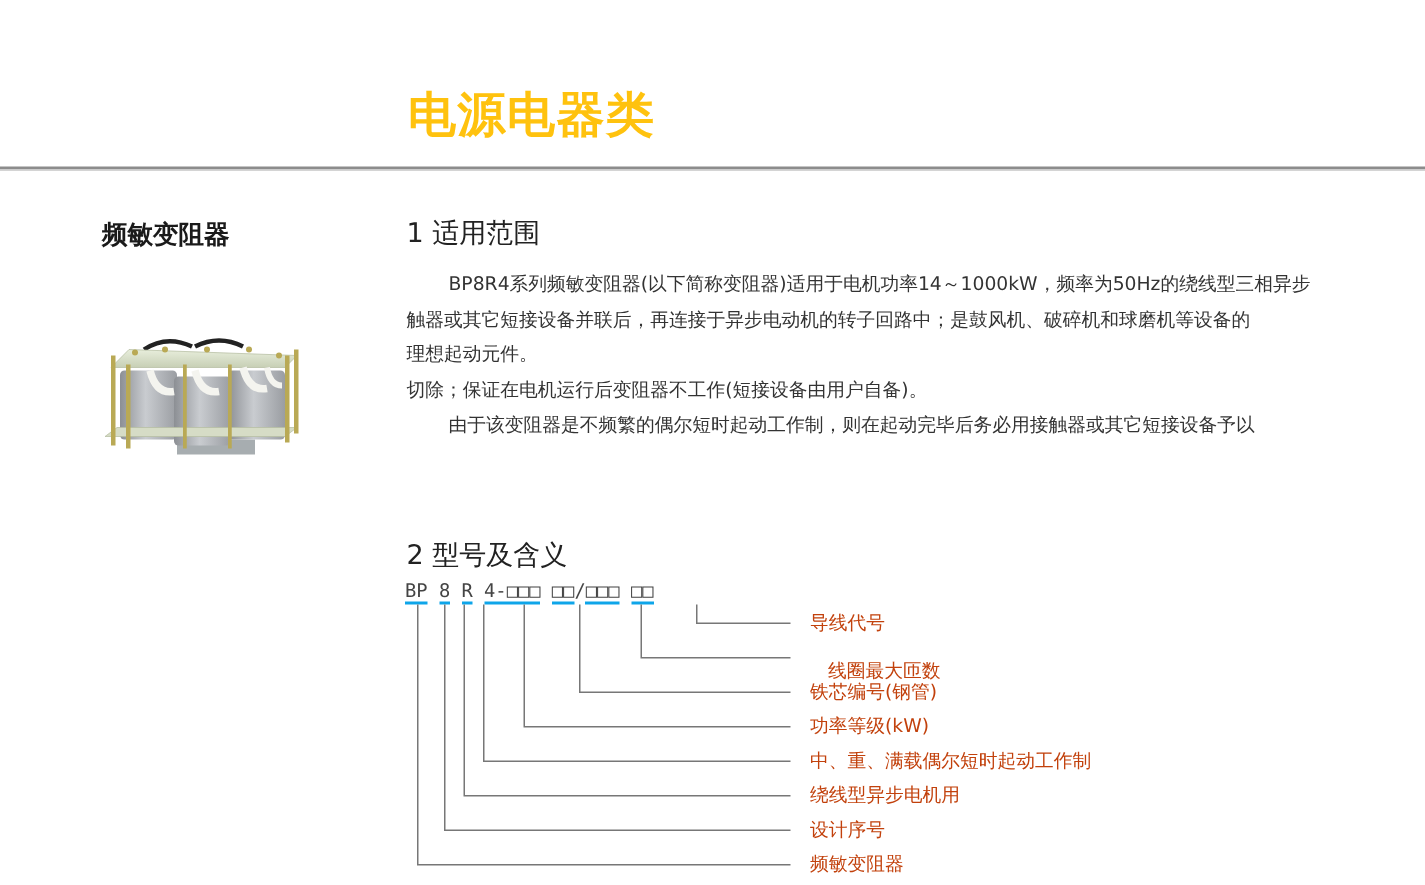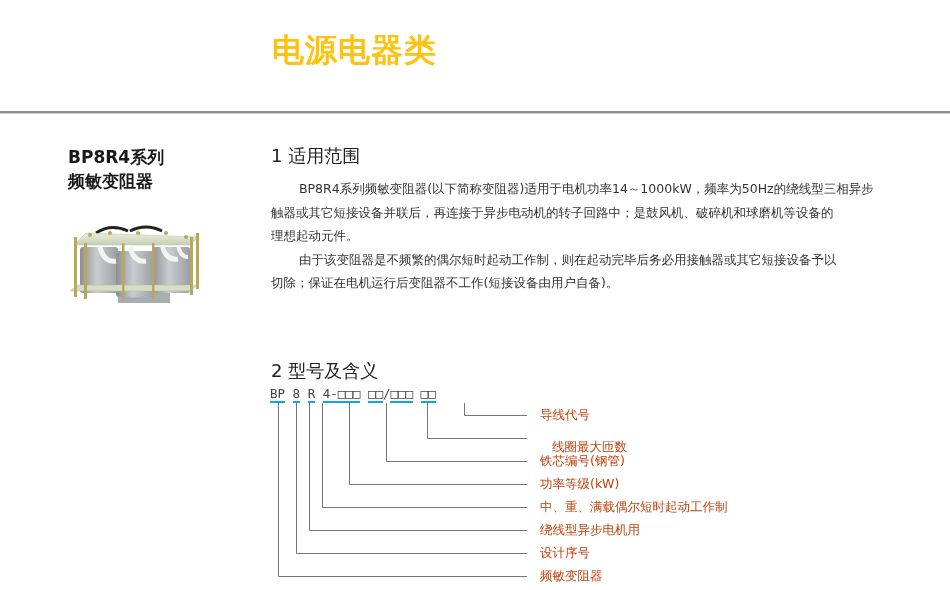--- a/index.html
+++ b/index.html
@@ -1,18 +1,18 @@
 <!DOCTYPE html>
 <html><head>
 <meta charset="utf-8">
 <style>
   html, body { margin:0; padding:0; background:#ffffff; }
   body { width:950px; height:590px; position:relative; overflow:hidden;
          font-family:"DejaVu Sans","Liberation Sans",sans-serif; color:#333; }
-  .page-title { position:absolute; left:272px; top:30px; font-size:32px; font-weight:bold;
+  .page-title { position:absolute; left:272px; top:56px; font-size:32px; font-weight:bold;
                 color:#ffc20e; letter-spacing:1px; line-height:40px; }
   .separator { position:absolute; left:0; top:111px; width:950px; height:2px; background:#8c8c8c; }
   .separator2 { position:absolute; left:0; top:113px; width:950px; height:1px; background:#d4d4d4; }
   .product-name { position:absolute; left:68px; top:145px; font-size:17px; font-weight:bold;
                   color:#1a1a1a; line-height:24px; }
   .product-image { position:absolute; left:66px; top:213px; width:136px; height:96px; }
   .sec-heading { position:absolute; left:271px; font-size:18px; color:#222; line-height:22px; }
   .para { position:absolute; left:271px; width:600px; font-size:12.5px; color:#333; line-height:23.5px; }
   .para .line { display:block; white-space:nowrap; }
   .para .indent { padding-left:28px; }
@@ -23,21 +23,20 @@
   .label { position:absolute; left:540px; font-size:12.5px; color:#c2410c; line-height:16px; white-space:nowrap; }
 </style>
 </head>
 <body>
 
 <div class="page-title">电源电器类</div>
 <div class="separator"></div>
 <div class="separator2"></div>
 
 <div class="product-name">
-  <div>BP8R4系列</div>
   <div>频敏变阻器</div>
 </div>
 
 <svg class="product-image" viewBox="0 0 136 96">
   <defs>
     <linearGradient id="coil" x1="0" x2="1" y1="0" y2="0">
       <stop offset="0" stop-color="#8c8f94"></stop>
       <stop offset="0.45" stop-color="#c9ccd0"></stop>
       <stop offset="1" stop-color="#9a9da2"></stop>
     </linearGradient>
@@ -77,22 +76,22 @@
   <circle cx="72" cy="20" r="2" fill="#b9a955"></circle>
   <circle cx="100" cy="20" r="2" fill="#b9a955"></circle>
   <circle cx="120" cy="24" r="2" fill="#b9a955"></circle>
 </svg>
 
 <div class="sec-heading" style="top:145px;">1 适用范围</div>
 <div class="para" style="top:177px;">
   <span class="line indent">BP8R4系列频敏变阻器(以下简称变阻器)适用于电机功率14～1000kW，频率为50Hz的绕线型三相异步</span>
   <span class="line">触器或其它短接设备并联后，再连接于异步电动机的转子回路中；是鼓风机、破碎机和球磨机等设备的</span>
   <span class="line">理想起动元件。</span>
+  <span class="line">切除；保证在电机运行后变阻器不工作(短接设备由用户自备)。</span>
   <span class="line indent">由于该变阻器是不频繁的偶尔短时起动工作制，则在起动完毕后务必用接触器或其它短接设备予以</span>
-  <span class="line">切除；保证在电机运行后变阻器不工作(短接设备由用户自备)。</span>
 </div>
 
 <div class="sec-heading" style="top:344px;margin-top:16px;">2 型号及含义</div>
 
 <div class="code-line"><span class="code-seg">BP</span> <span class="code-seg">8</span> <span class="code-seg">R</span> <span class="code-seg">4-</span><span class="code-seg">□□□</span> <span class="code-seg">□□</span><span>/</span><span class="code-seg">□□□</span> <span class="code-seg">□□</span></div>
 
 <svg class="diagram" viewBox="0 0 950 590">
   <g stroke="#777" stroke-width="1" fill="none">
     <polyline points="464.5,403 464.5,415.5 527,415.5"></polyline>
     <polyline points="427.5,403 427.5,438.5 527,438.5"></polyline>

